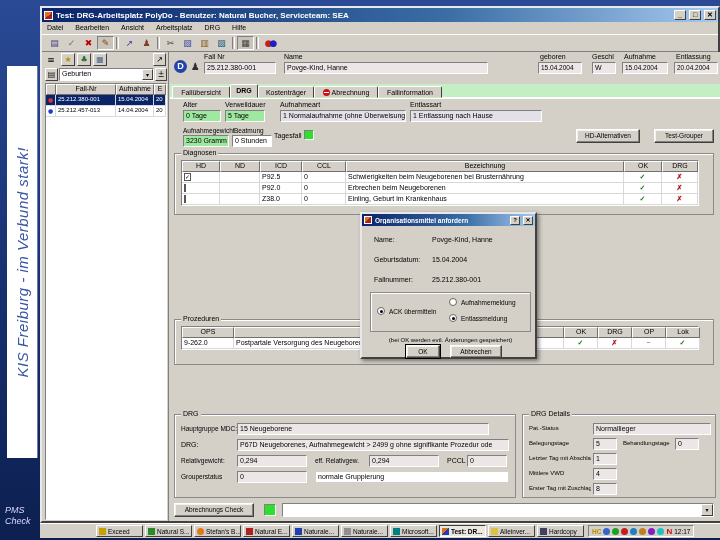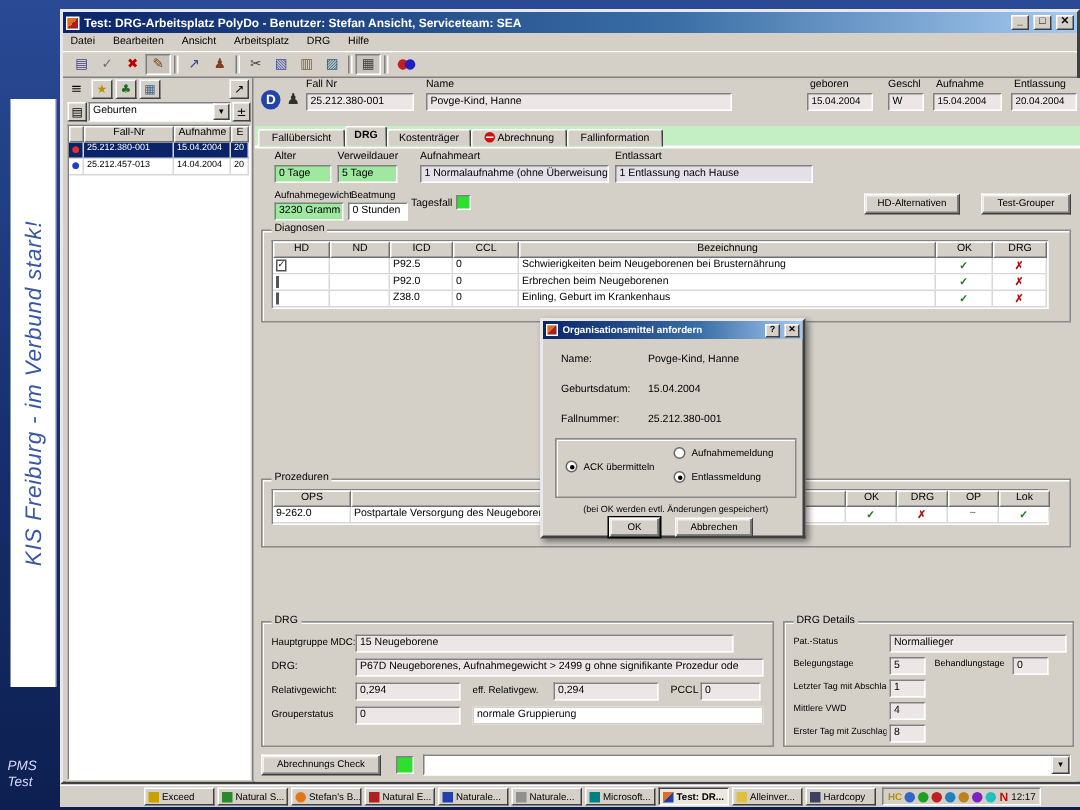--- a/index.html
+++ b/index.html
@@ -71,27 +71,27 @@
 </head>
 <body>
 
 <div id="slide">
 
   <div id="banner">
       <span>KIS Freiburg - im Verbund stark!</span>
     </div>
   <div id="team">
     <div>PMS</div>
-    <div>Test</div>
+    <div>Check</div>
   </div>
 
   <div id="win">
     <div class="titlebar">
       <span class="appicon"></span>
-      <span class="flex">Test: DRG-Arbeitsplatz PolyDo - Benutzer: Stefan Ansicht, Serviceteam: SEA</span>
+      <span class="flex">Test: DRG-Arbeitsplatz PolyDo - Benutzer: Natural Bucher, Serviceteam: SEA</span>
       <span class="wbtn">_</span>
       <span class="wbtn">□</span>
       <span class="wbtn">✕</span>
     </div>
     <div class="menubar">
       <span>Datei</span>
       <span>Bearbeiten</span>
       <span>Ansicht</span>
       <span>Arbeitsplatz</span>
       <span>DRG</span>

